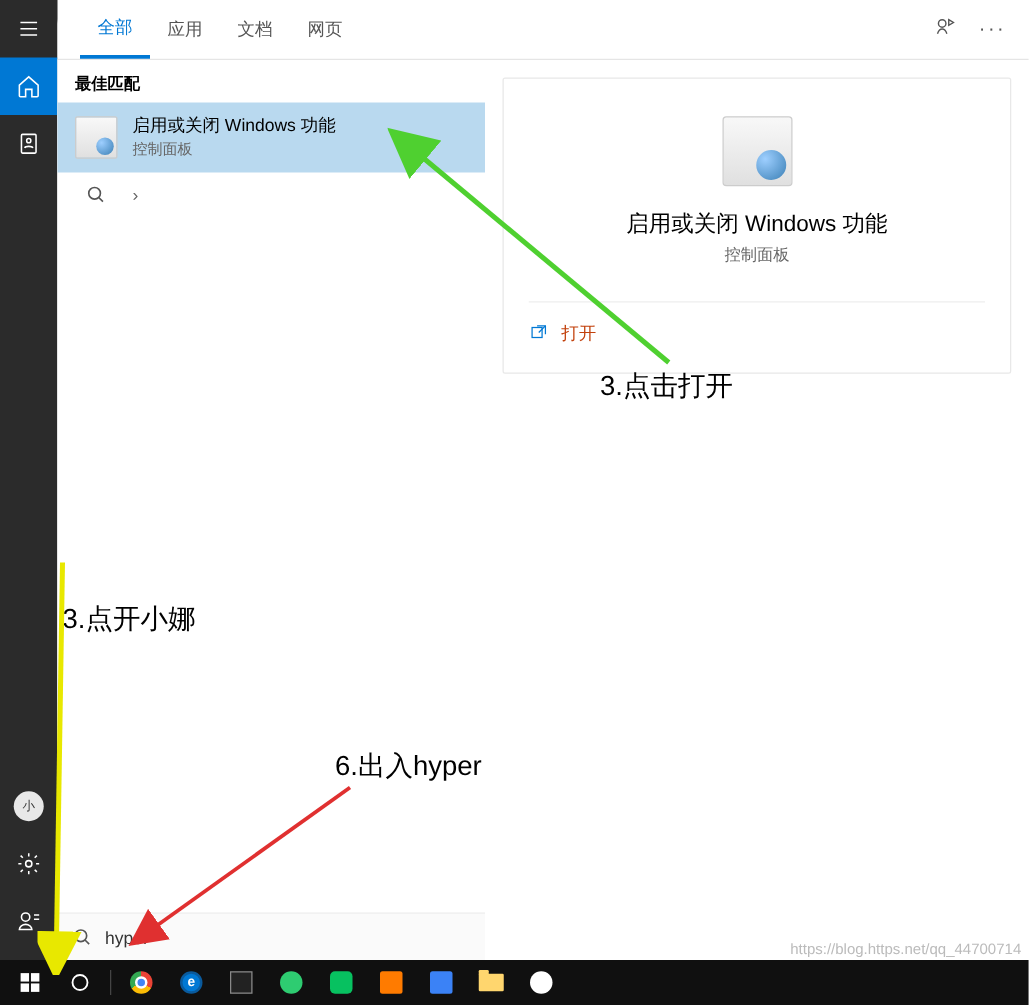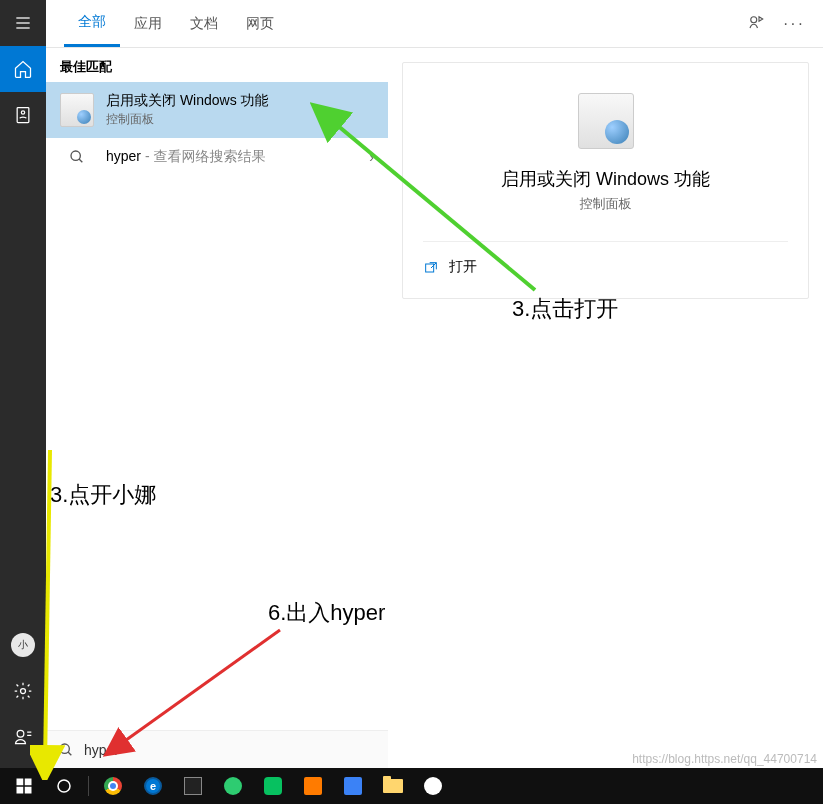--- a/index.html
+++ b/index.html
@@ -40,21 +40,21 @@
 .web-icon { width: 34px; display: flex; justify-content: center; }
 .web-text { flex: 1; font-size: 14px; }
 .web-query { color: #000; }
 .web-suffix { color: #888; }
 
 .detail-card { background: #fff; border: 1px solid #e8e8e8; padding: 30px 20px 16px; border-radius: 2px; }
 .detail-icon { display: flex; justify-content: center; margin-bottom: 18px; }
 .detail-title { text-align: center; font-size: 18px; font-weight: 400; color: #000; }
 .detail-sub { text-align: center; font-size: 13px; color: #666; margin-top: 4px; }
 .detail-actions { margin-top: 28px; border-top: 1px solid #eee; padding-top: 10px; }
-.action-row { display: flex; align-items: flex-end; gap: 10px; padding: 6px 0; font-size: 14px; color: #000000; cursor: pointer; }
+.action-row { display: flex; align-items: flex-start; gap: 10px; padding: 6px 0; font-size: 14px; color: #c2410c; cursor: pointer; }
 .action-row svg { width: 16px; height: 16px; stroke: #0078d4; fill: none; stroke-width: 1.5; }
 
 .searchbar { position: absolute; left: 46px; bottom: 36px; width: 342px; height: 38px; background: #fafafa; display: flex; align-items: center; padding: 0 12px; gap: 10px; border-top: 1px solid #eee; }
 .searchbar svg { width: 16px; height: 16px; stroke: #555; fill: none; stroke-width: 2; }
 .searchbar-input { border: none; background: transparent; font-size: 14px; outline: none; flex: 1; color: #333; }
 
 .taskbar { position: absolute; left: 0; bottom: 0; width: 823px; height: 36px; background: #101010; display: flex; align-items: center; padding: 0 4px; gap: 0; }
 .tb-item { width: 40px; height: 36px; display: flex; align-items: center; justify-content: center; cursor: pointer; }
 .tb-sep { width: 1px; height: 20px; background: #444; margin: 0 4px; }
 .tb-item svg { width: 18px; height: 18px; }
@@ -156,21 +156,20 @@
           <div class="result-sub">控制面板</div>
         </div>
       </div>
       <div class="web-item">
         <div class="web-icon">
           <svg width="16" height="16" viewBox="0 0 24 24" fill="none" stroke="#555" stroke-width="2">
               <circle cx="10" cy="10" r="7"></circle>
               <line x1="20" y1="20" x2="15" y2="15"></line>
             </svg>
         </div>
-        <div class="web-text"><span class="web-query">hyper</span><span class="web-suffix"> - 查看网络搜索结果</span></div>
         <div class="result-chevron">›</div>
       </div>
     </div>
 
     <div class="right-col">
       <div class="detail-card">
         <div class="detail-icon">
             <div class="cp-icon-big"></div>
           </div>
         <div class="detail-title">启用或关闭 Windows 功能</div>
@@ -237,21 +236,21 @@
   <div class="tb-item">
       <div class="tb-folder"></div>
     </div>
   <div class="tb-item">
       <div class="tb-white"></div>
     </div>
 </div>
 
 <div class="annotation" style="left:50px;top:480px;">3.点开小娜</div>
 <div class="annotation" style="left:268px;top:598px;">6.出入hyper</div>
-<div class="annotation" style="left:480px;top:294px;margin-left:32px;">3.点击打开</div>
+<div class="annotation" style="left:480px;top:294px;">3.点击打开</div>
 
 <svg class="arrow-svg" style="left:30px;top:440px;" width="60" height="340">
   <defs>
       <marker id="ah-y" markerWidth="10" markerHeight="10" refX="5" refY="5" orient="auto">
         <polygon points="0,0 10,5 0,10" fill="#e8e800"></polygon>
       </marker>
     </defs>
   <line x1="20" y1="10" x2="15" y2="325" stroke="#e8e800" stroke-width="4" marker-end="url(#ah-y)"></line>
 </svg>
 <svg class="arrow-svg" style="left:100px;top:620px;" width="200" height="140">

